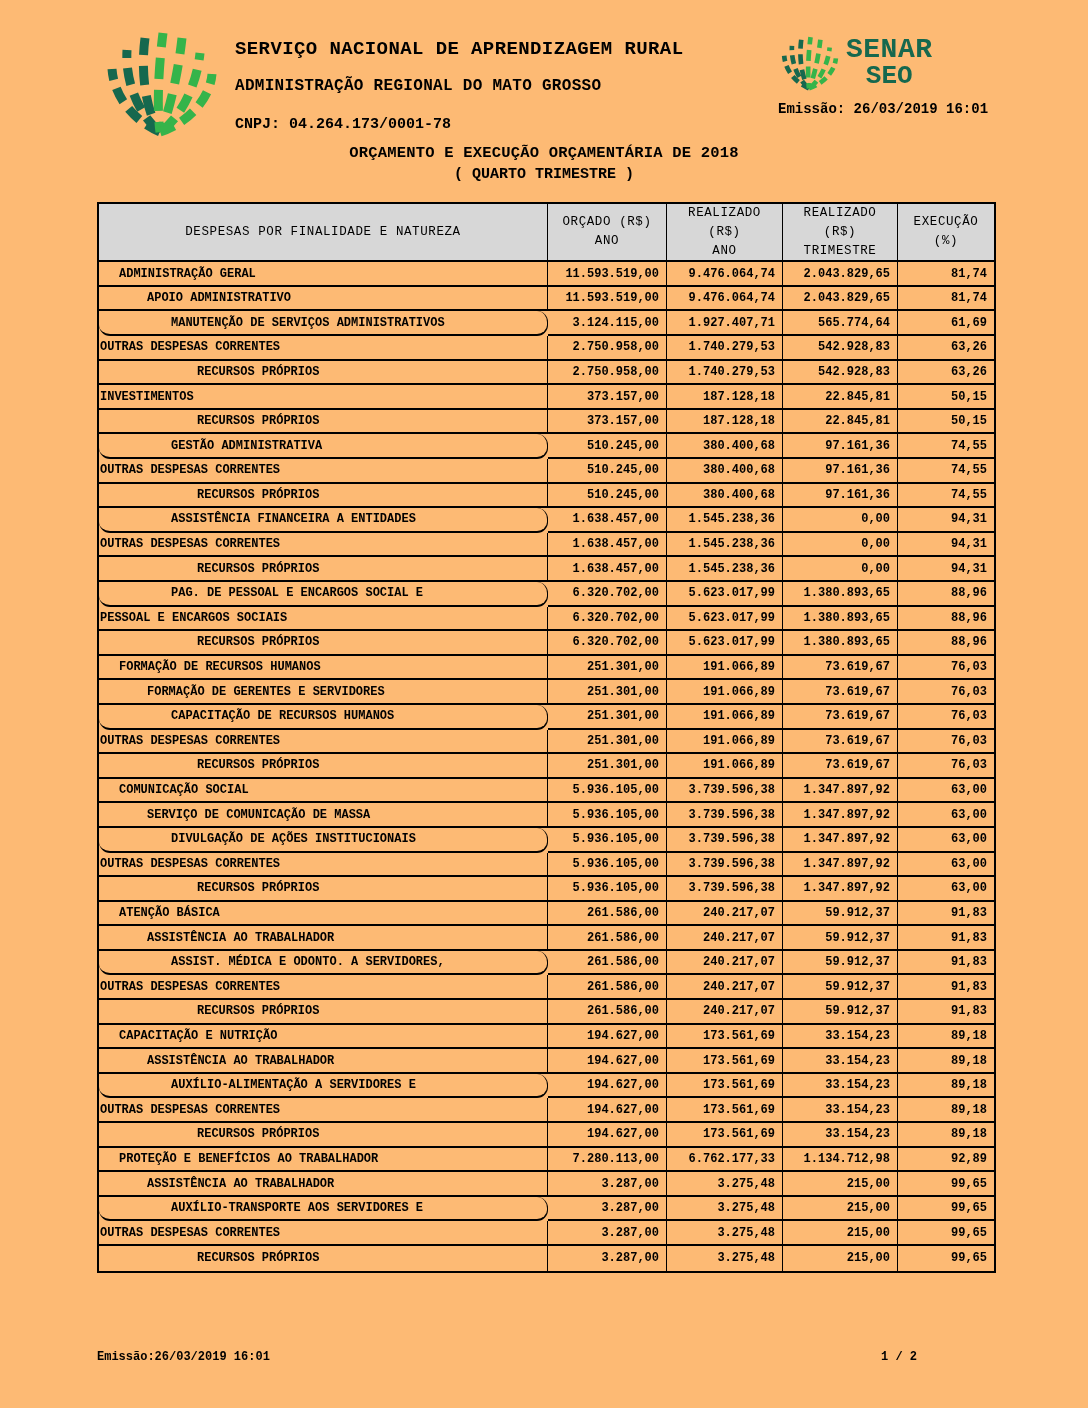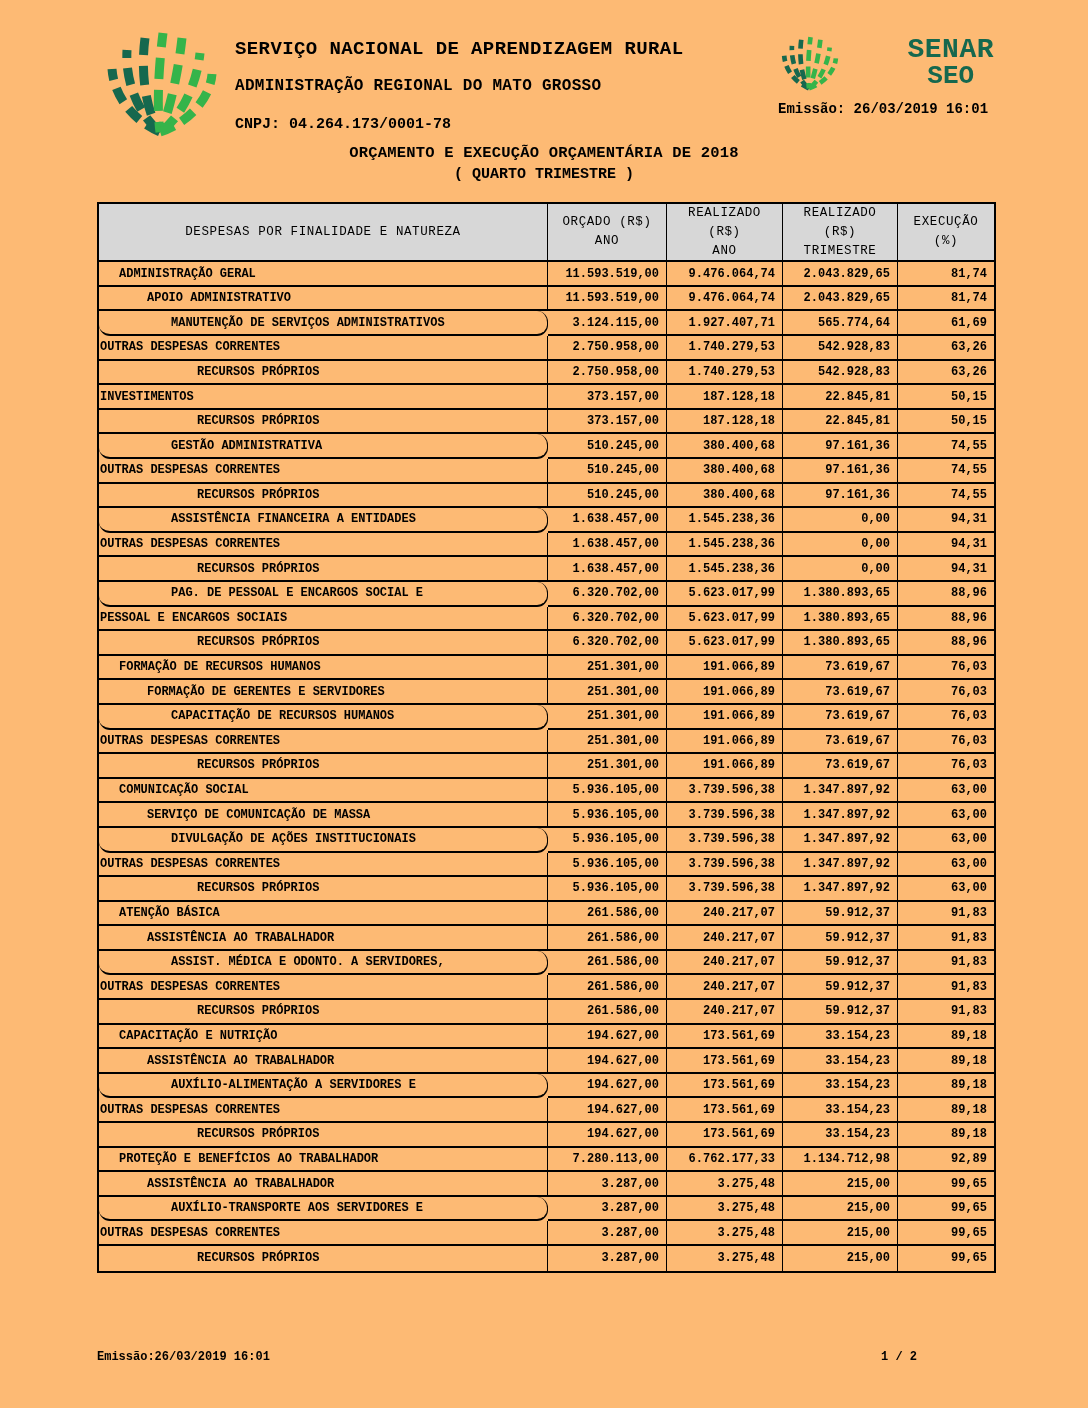--- a/index.html
+++ b/index.html
@@ -7,21 +7,21 @@
         font-family:Liberation Mono, monospace;color:#000;overflow:hidden;}
 
   
   .logo-left{position:absolute;left:100px;top:26px;width:120px;height:114px;}
   .brand-block{position:absolute;left:235px;top:38px;}
   .org-name{font-size:19px;font-weight:bold;letter-spacing:.4px;}
   .org-region{font-size:16px;font-weight:bold;margin-top:17px;letter-spacing:.3px;}
   .cnpj{font-size:15px;font-weight:bold;margin-top:21px;}
 
   .right-block{position:absolute;left:778px;top:34px;width:216px;}
-  .right-logo{display:flex;align-items:center;justify-content:space-between;}
+  .right-logo{display:flex;align-items:center;}
   .senar-seo{margin-left:6px;color:var(--brand-dark);font-weight:bold;text-align:center;line-height:.95;}
   .senar-line{font-size:28px;letter-spacing:.5px;}
   .seo-line{font-size:26px;}
   .emission-top{font-size:14px;font-weight:bold;margin-top:9px;white-space:nowrap;}
 
   .title-block{position:absolute;left:0;top:144px;width:1088px;text-align:center;font-weight:bold;}
   .title-1{font-size:15.5px;letter-spacing:.2px;}
   .title-2{font-size:15px;margin-top:4px;}
 
   

